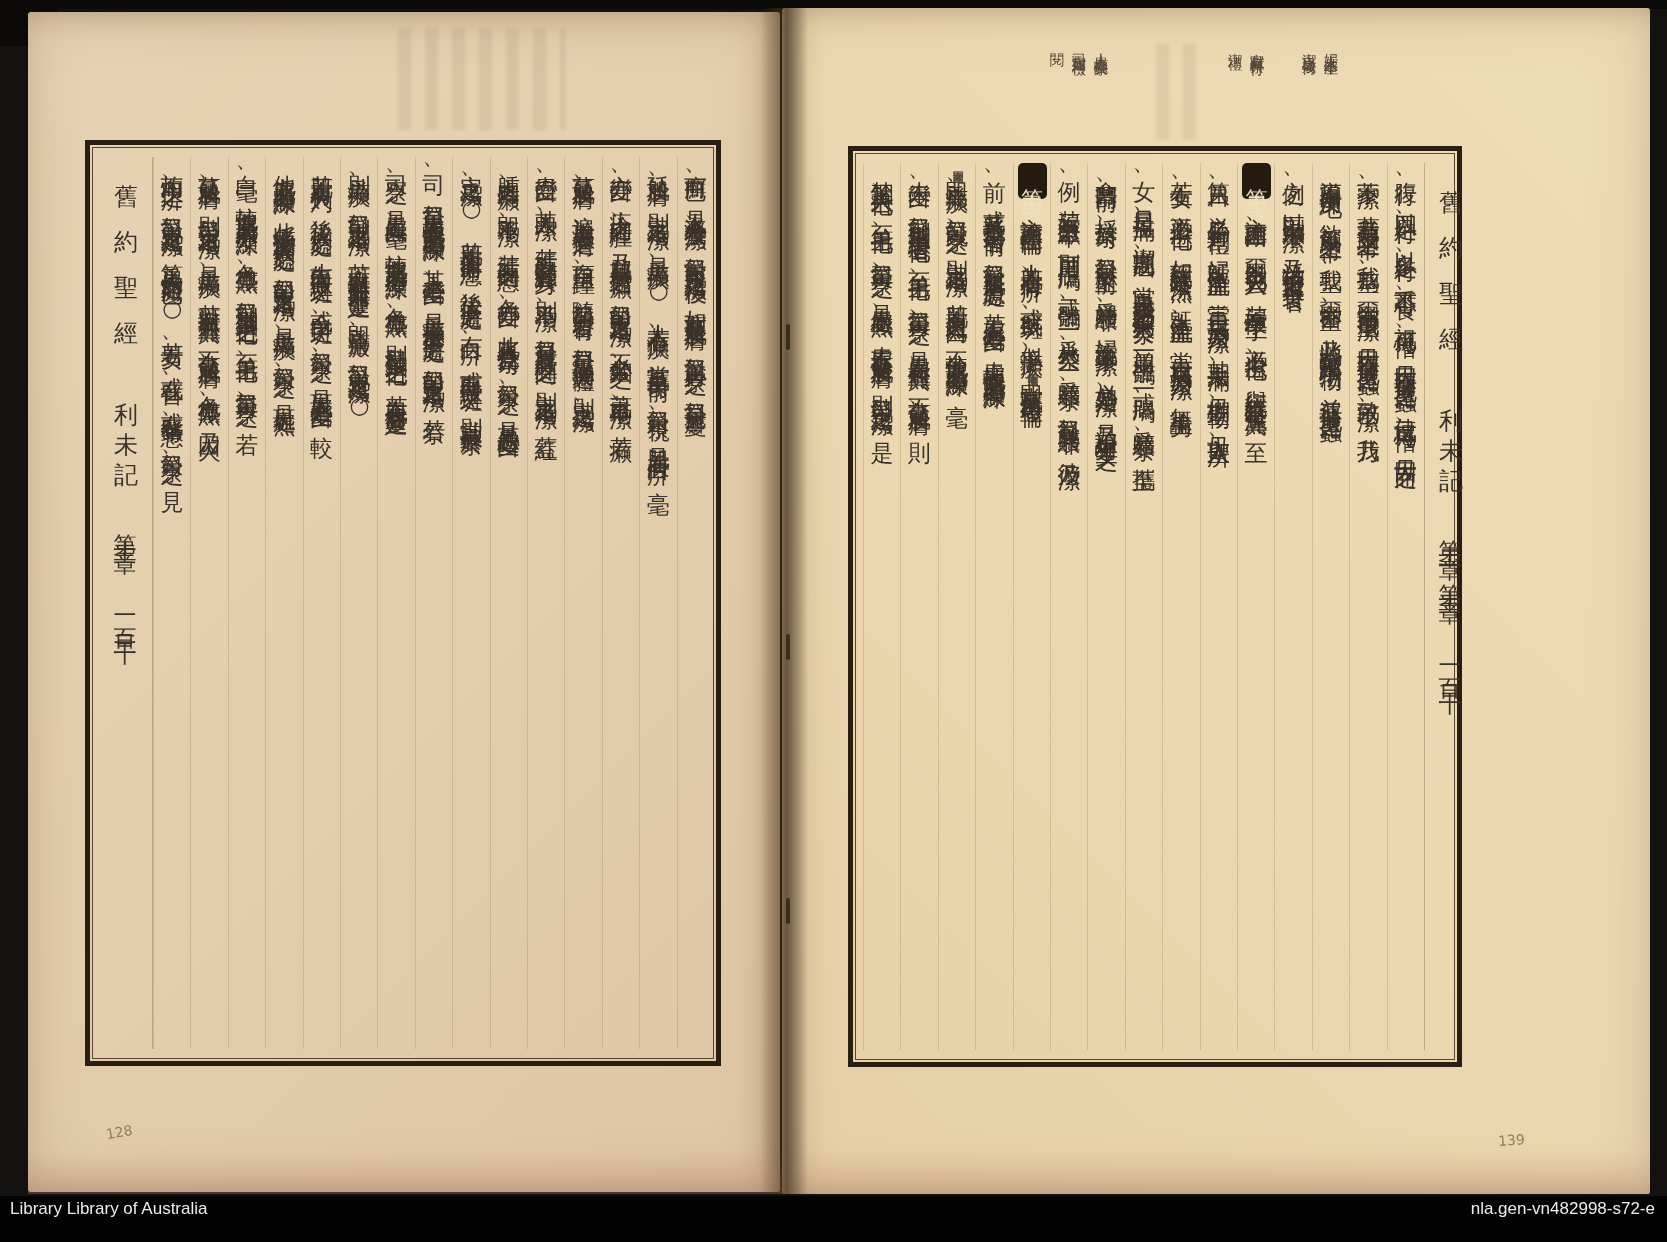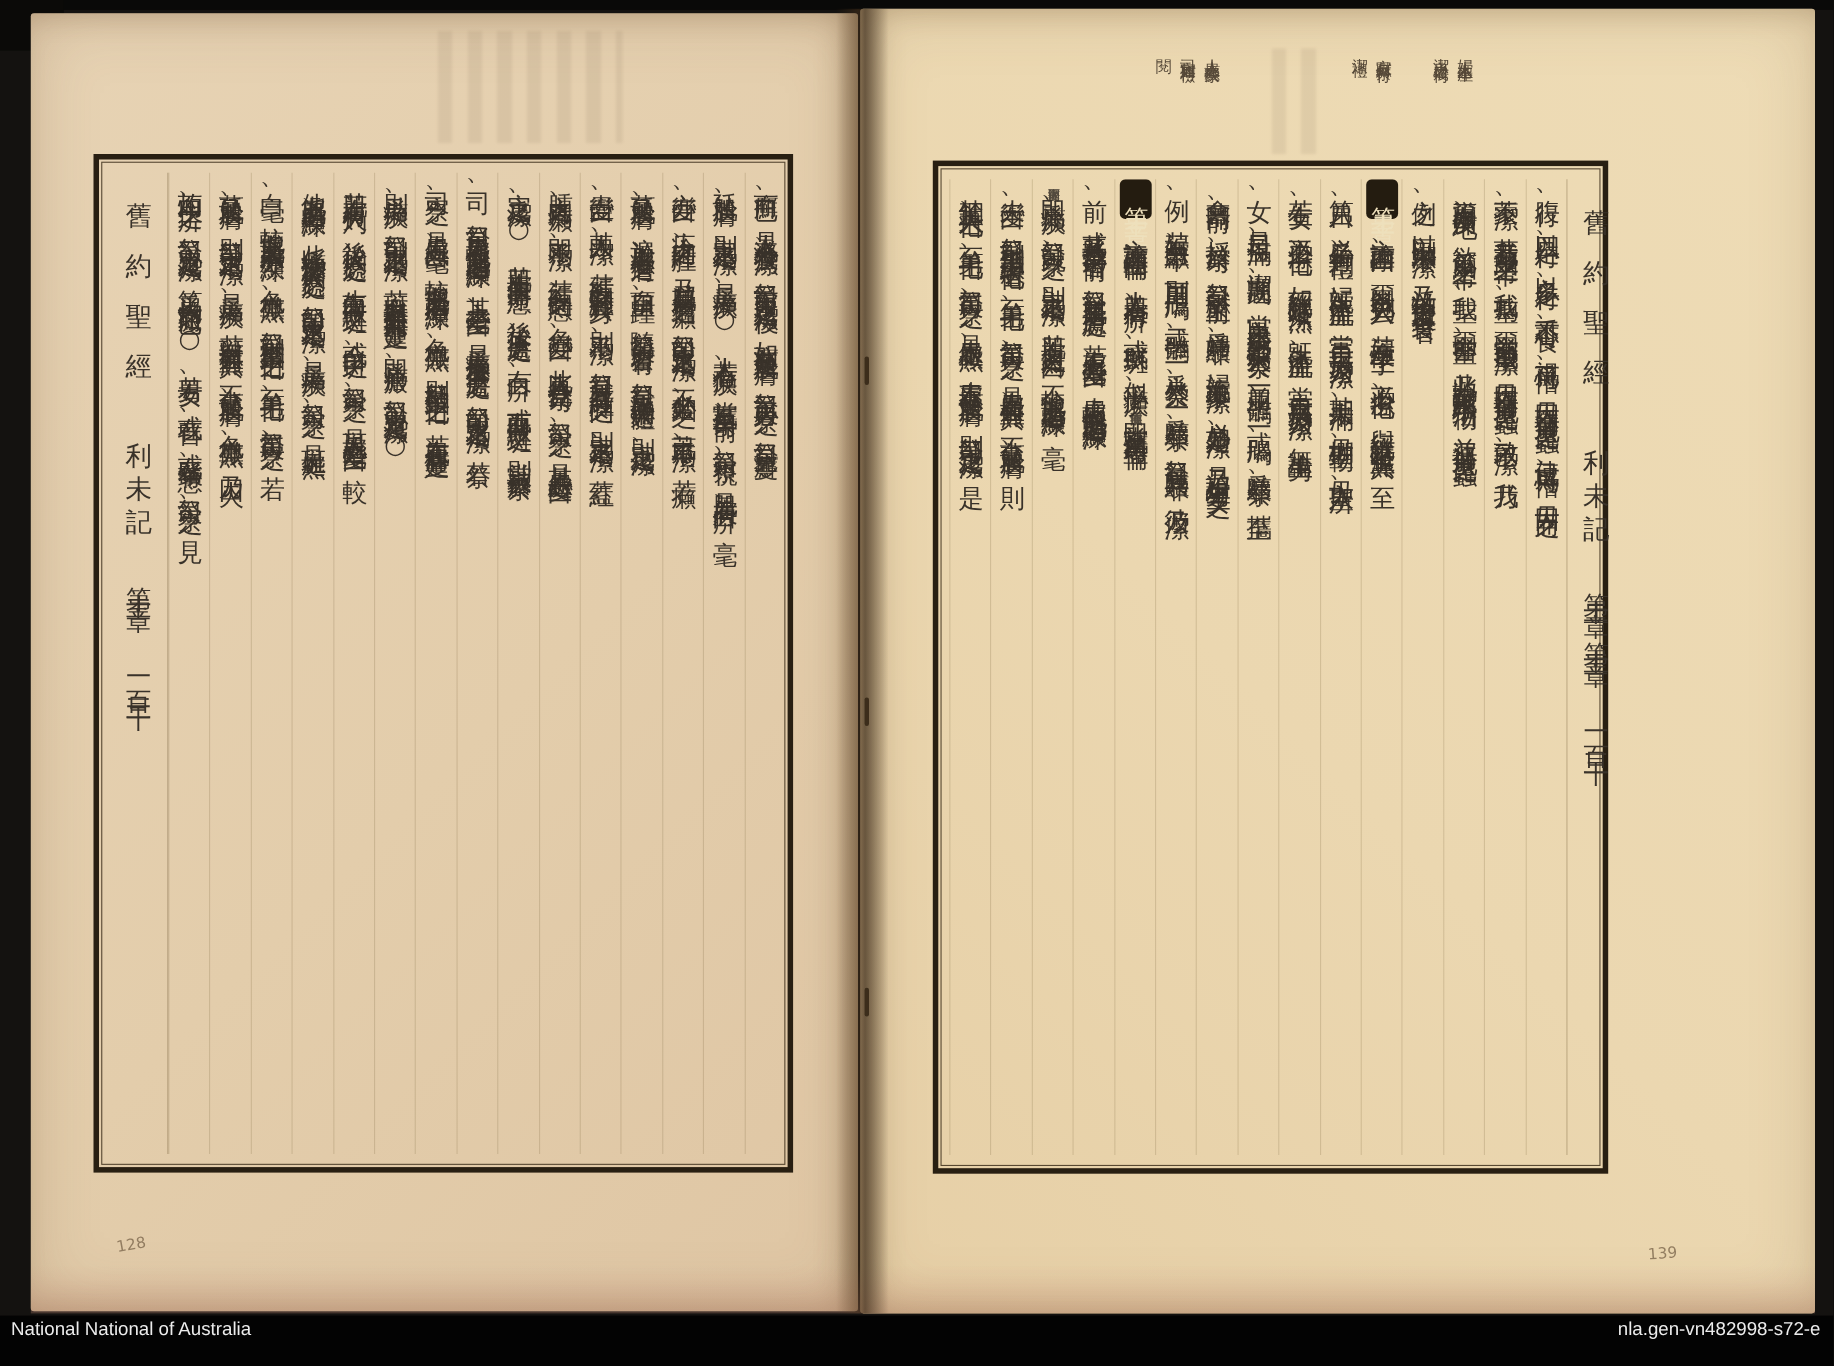--- a/index.html
+++ b/index.html
@@ -167,16 +167,16 @@
           <span class="hv h-catch catch-dark">上帝</span>
         </div>
       </div>
     </div>
   </div>
 
   <div class="pencil pencil-left">128</div>
   <div class="pencil pencil-right">139</div>
 
   <div class="footer">
-    <span>National National of Australia</span>
+    <span>Library Library of Australia</span>
     <span>nla.gen-vn482998-s72-e</span>
   </div>
 </div>
 
 </body></html>

